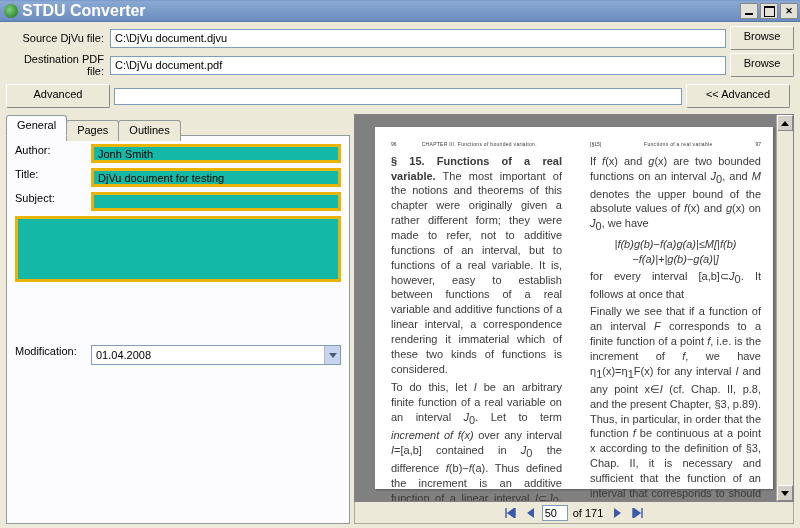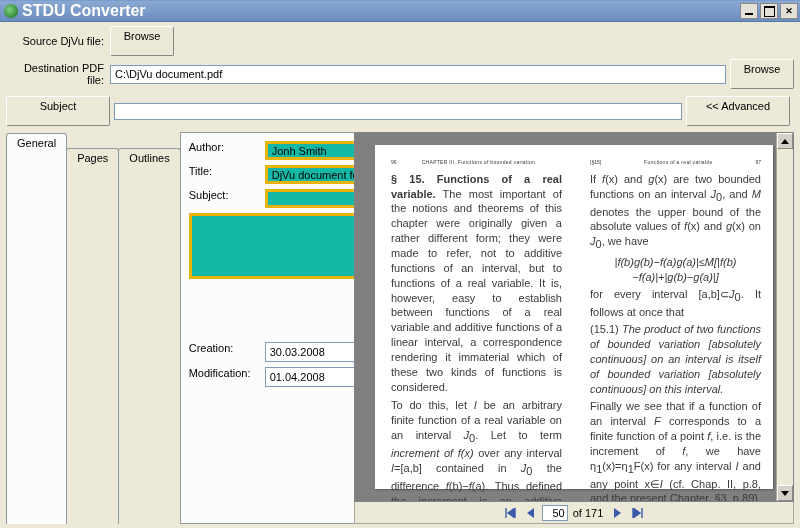--- a/index.html
+++ b/index.html
@@ -14,60 +14,60 @@
 .win-btn.min::after { content: ""; display: block; width: 8px; height: 2px; background: #000; margin-top: 6px; }
 .win-btn.max::after { content: ""; display: block; width: 9px; height: 8px; border: 1px solid #000; border-top-width: 2px; }
 .win-btn.close { font-weight: bold; font-family: Arial; }
 .win-btn.close::after { content: "✕"; font-size: 9px; }
 
 .window-body { padding: 4px 6px; height: calc(100% - 22px); display: flex; flex-direction: column; }
 
 .file-row { display: flex; align-items: center; margin-bottom: 3px; }
 .file-row .lbl { width: 104px; text-align: right; padding-right: 6px; }
 .file-row .field { flex: 1; height: 19px; border: 1px solid #7f9db9; background: #fff; padding: 2px 4px; margin-right: 4px; }
-.btn { height: 30px; padding: 0 4px; min-width: 64px; background: #ece9d8; border: 1px solid #888; border-top-color: #fff; border-left-color: #fff; border-radius: 2px; text-align: center; line-height: 18px; cursor: default; }
+.btn { height: 24px; padding: 0 4px; min-width: 64px; background: #ece9d8; border: 1px solid #888; border-top-color: #fff; border-left-color: #fff; border-radius: 2px; text-align: center; line-height: 18px; cursor: default; }
 
 .convert-row { display: flex; align-items: center; margin: 4px 0 6px 0; }
 .convert-row .btn { width: 104px; min-width: 104px; margin-right: 4px; }
 .progress { flex: 1; height: 17px; border: 1px solid #7f9db9; background: #fff; margin-right: 4px; }
 .adv-btn { min-width: 80px; }
 
 .middle { flex: 1; display: flex; gap: 4px; overflow: hidden; }
-.left-pane { width: 344px; display: flex; flex-direction: row; }
+.left-pane { width: 344px; display: flex; flex-direction: column; justify-content: flex-end; }
 .tabs { display: flex; position: relative; z-index: 2; }
-.tab { padding: 3px 10px 3px 10px; border: 1px solid #919b9c; border-bottom: none; background: #ece9d8; border-top-left-radius: 3px; border-top-right-radius: 3px; margin-right: -1px; position: relative; top: 16px; cursor: default; }
+.tab { padding: 3px 10px 3px 10px; border: 1px solid #919b9c; border-bottom: none; background: #ece9d8; border-top-left-radius: 3px; border-top-right-radius: 3px; margin-right: -1px; position: relative; top: 6px; cursor: default; }
 .tab.active { background: #fcfcfe; z-index: 3; padding-bottom: 4px; top: 1px; border-bottom: 1px solid #fcfcfe; }
 .tab-content { flex: 1; border: 1px solid #919b9c; background: #fcfcfe; padding: 8px 8px; }
 .form-row { display: flex; margin-bottom: 5px; }
 .form-row .flbl { width: 76px; }
 .form-row .fin { flex: 1; height: 19px; border: 3px solid #eab308; background: #14b8a6; padding: 2px 4px; }
 .form-row textarea.fin { height: 66px; resize: none; padding: 2px 4px; font-family: Tahoma; font-size: 11px; }
 .combo { flex: 1; height: 20px; border: 1px solid #7f9db9; background: #fff; display: flex; align-items: center; }
 .combo .val { flex: 1; padding: 0 4px; }
 .combo .arrow { width: 16px; height: 18px; background: #c8d4ee; display: flex; align-items: center; justify-content: center; border-left: 1px solid #b0b8d0; }
 .combo .arrow::after { content: ""; border-left: 4px solid transparent; border-right: 4px solid transparent; border-top: 5px solid #4a5a7a; }
 
 .right-pane { flex: 1; display: flex; flex-direction: column; }
 .preview-area { flex: 1; background: #808080; border: 1px solid #848284; padding: 12px 20px; display: flex; align-items: flex-start; justify-content: center; overflow: hidden; position: relative; }
 .preview-area::after { content: ""; position: absolute; right: 0; top: 0; bottom: 0; width: 16px; background: #ece9d8; border-left: 1px solid #aca899; }
 .vscroll-up, .vscroll-down { position: absolute; right: 0; width: 16px; height: 16px; background: #d4d0c8; border: 1px solid #fff; border-right-color: #888; border-bottom-color: #888; display: flex; align-items: center; justify-content: center; z-index: 5; }
 .vscroll-up { top: 0; } .vscroll-up::after { content: ""; border-left: 4px solid transparent; border-right: 4px solid transparent; border-bottom: 5px solid #000; }
 .vscroll-down { bottom: 0; } .vscroll-down::after { content: ""; border-left: 4px solid transparent; border-right: 4px solid transparent; border-top: 5px solid #000; }
 .page { background: #fff; width: 100%; height: 100%; display: flex; box-shadow: 1px 1px 2px rgba(0,0,0,.3); }
-.page-half { flex: 1; padding: 14px 12px 12px 16px; font-family: 'Times New Roman', serif; font-size: 4.8px; line-height: 1.35; color: #3a3a3a; text-align: justify; position: relative; }
+.page-half { flex: 1; padding: 14px 12px 12px 0; font-family: 'Times New Roman', serif; font-size: 4.8px; line-height: 1.35; color: #3a3a3a; text-align: justify; position: relative; margin-left: 16px; }
 .page-half + .page-half { border-left: 0; }
 .page-half .pgnum { font-size: 5px; }
 .page-half .pgheader { font-size: 5px; text-align: center; margin-bottom: 6px; letter-spacing: .3px; }
 .page-half p { margin-bottom: 2.5px; }
 .page-half .section { margin-bottom: 4px; }
 .formula { font-style: italic; text-align: center; margin: 2px 0; }
 
 .preview-nav { height: 22px; background: #ece9d8; border: 1px solid #aca899; border-top: none; display: flex; align-items: center; justify-content: center; gap: 2px; }
 .nav-btn { width: 18px; height: 16px; display: flex; align-items: center; justify-content: center; color: #3b5aaa; font-size: 10px; cursor: default; }
-.page-input { width: 26px; height: 16px; border: 1px solid #7f9db9; background: #fff; text-align: right; padding: 0 2px; font-size: 11px; }
+.page-input { width: 26px; height: 16px; border: 1px solid #7f9db9; background: #fff; padding: 0 2px; font-size: 11px; }
 .page-of { padding: 0 3px; }
 
 svg.nav-icon { display: block; }
 </style>
 </head>
 <body>
 
 <div class="titlebar">
   <div class="titlebar-icon"></div>
   <div class="titlebar-text">STDU Converter</div>
@@ -75,31 +75,32 @@
     <div class="win-btn min"></div>
     <div class="win-btn max"></div>
     <div class="win-btn close"></div>
   </div>
 </div>
 
 <div class="window-body">
 
   <div class="file-row">
     <div class="lbl">Source DjVu file:</div>
+    <input class="field" value="C:\DjVu document.djvu" style="">
     <div class="btn">Browse</div>
   </div>
 
   <div class="file-row">
     <div class="lbl">Destination PDF file:</div>
     <input class="field" value="C:\DjVu document.pdf" style="">
     <div class="btn">Browse</div>
   </div>
 
   <div class="convert-row">
-    <div class="btn">Subject</div>
+    <div class="btn">Advanced</div>
     <div class="progress"></div>
     <div class="btn adv-btn">&lt;&lt; Advanced</div>
   </div>
 
   <div class="middle">
     <div class="left-pane">
       <div class="tabs">
         <div class="tab active">General</div>
         <div class="tab">Pages</div>
         <div class="tab">Outlines</div>
@@ -114,27 +115,20 @@
           <input class="fin" value="DjVu document for testing" style="">
         </div>
         <div class="form-row">
           <div class="flbl">Subject:</div>
           <input class="fin" value="" style="">
         </div>
         <div class="form-row">
           <textarea class="fin" style=""></textarea>
         </div>
         <div style="height:58px"></div>
-        <div class="form-row">
-          <div class="flbl">Creation:</div>
-          <div class="combo">
-            <div class="val">30.03.2008</div>
-            <div class="arrow"></div>
-          </div>
-        </div>
         <div class="form-row">
           <div class="flbl">Modification:</div>
           <div class="combo">
             <div class="val">01.04.2008</div>
             <div class="arrow"></div>
           </div>
         </div>
       </div>
     </div>
 
@@ -155,21 +149,20 @@
           </div>
           <div class="page-half">
             <div style="display:flex;justify-content:space-between;margin-bottom:6px">
               <span style="font-size:5px">[§15]</span>
               <span class="pgheader" style="margin:0">Functions of a real variable</span>
               <span class="pgnum">97</span>
             </div>
             <p>If <i>f</i>(x) and <i>g</i>(x) are two bounded functions on an interval <i>J</i><sub>0</sub>, and <i>M</i> denotes the upper bound of the absolute values of <i>f</i>(x) and <i>g</i>(x) on <i>J</i><sub>0</sub>, we have</p>
             <p class="formula">|f(b)g(b)−f(a)g(a)|≤M[|f(b)−f(a)|+|g(b)−g(a)|]</p>
             <p>for every interval [a,b]⊂<i>J</i><sub>0</sub>. It follows at once that</p>
-            <p>(15.1) <i>The product of two functions of bounded variation [absolutely continuous] on an interval is itself of bounded variation [absolutely continuous] on this interval.</i></p>
             <p>Finally we see that if a function of an interval <i>F</i> corresponds to a finite function of a point <i>f</i>, i.e. is the increment of <i>f</i>, we have η<sub>1</sub>(x)=η<sub>1</sub>F(x) for any interval <i>I</i> and any point x∈<i>I</i> (cf. Chap. II, p.8, and the present Chapter, §3, p.89). Thus, in particular, in order that the function <i>f</i> be continuous at a point x according to the definition of §3, Chap. II, it is necessary and sufficient that the function of an interval  that corresponds to  should be so according to the definition of §3 of the present Chapter.</p>
 
           </div>
         </div>
       </div>
       <div class="preview-nav">
         <div class="nav-btn">
           <svg class="nav-icon" width="12" height="10">
               <path d="M1 0v10M10 0L3 5l7 5z" fill="#3b5aaa" stroke="#3b5aaa" stroke-width="1.4"></path>
             </svg>

